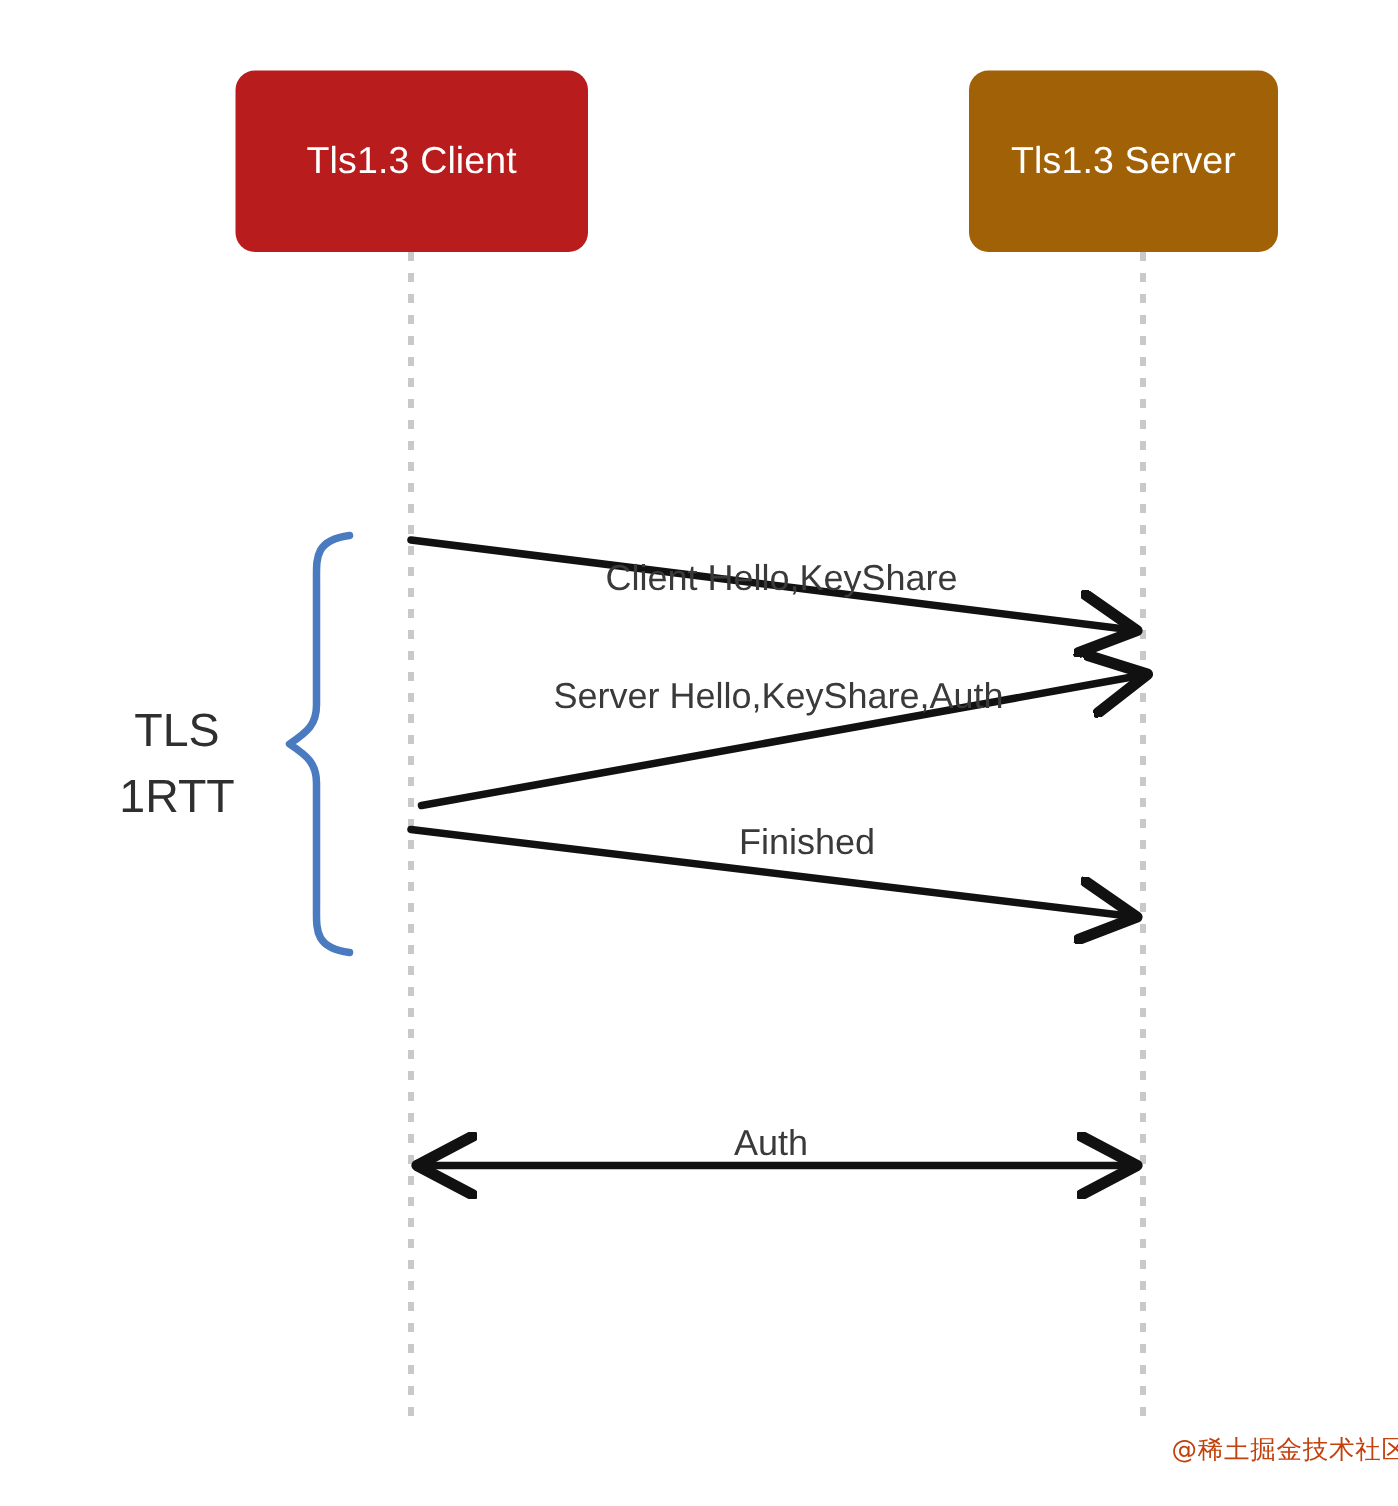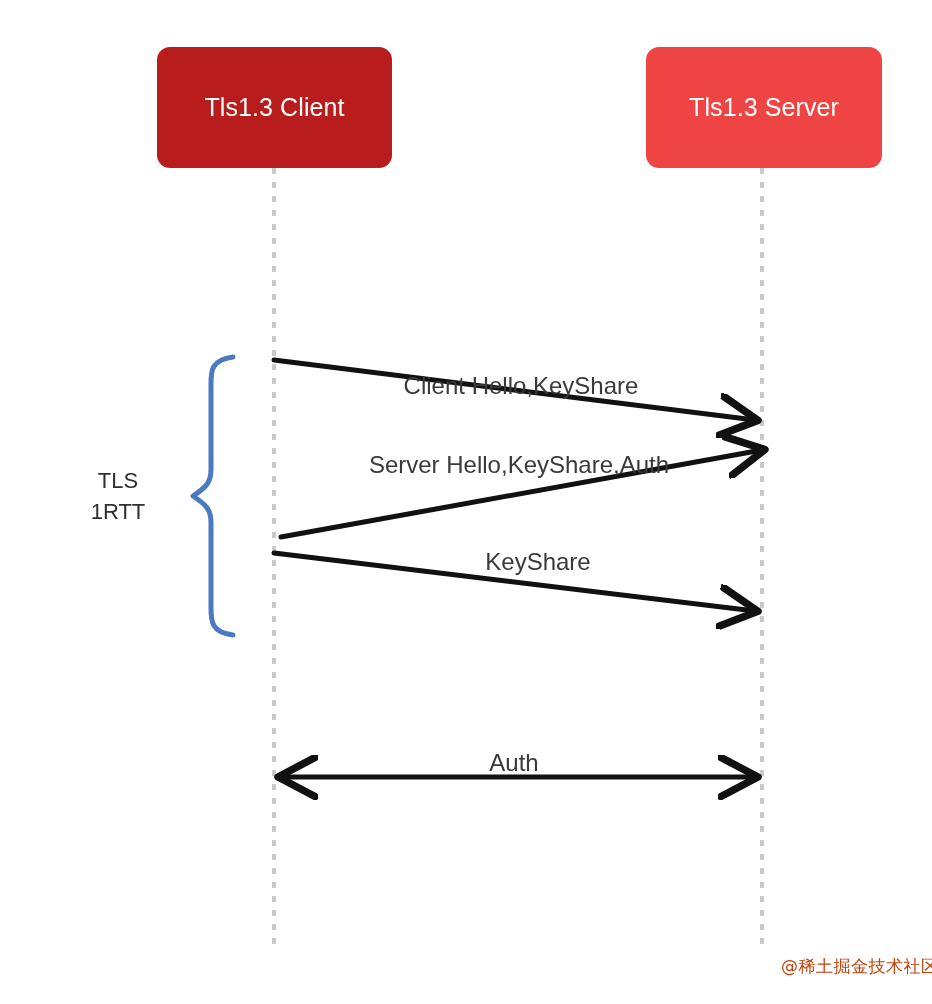--- a/index.html
+++ b/index.html
@@ -44,21 +44,21 @@
     position: absolute;
     font-size: 24px;
     color: #3a3a3a;
     white-space: nowrap;
     font-family: "Liberation Sans", "DejaVu Sans", sans-serif;
     transform: translateX(-50%);
     margin-top: 24px;
   }
   .group-label {
     position: absolute;
-    font-size: 22px;
+    font-size: 31px;
     color: #2f2f2f;
     text-align: center;
     line-height: 1.42;
     white-space: nowrap;
     font-family: "Liberation Sans", "DejaVu Sans", sans-serif;
     transform: translateX(-50%);
   }
   .watermark {
     position: absolute;
     font-size: 17px;
@@ -102,29 +102,29 @@
              C 211,483 205,488 193,496
              C 205,504 211,509 211,522
              L 211,606
              C 211,620 210,632 233,635" fill="none" stroke="#4a7ac0" stroke-width="5" stroke-linecap="round" stroke-linejoin="round"></path>
   </svg>
 
   <div class="actor-box" style="left:157px; top:47px; width:235px; height:121px; background:#b91c1c;">
     <span class="actor-label">Tls1.3 Client</span>
   </div>
 
-  <div class="actor-box" style="left:646px; top:47px; width:236px; height:121px; background:#ef4444;">
+  <div class="actor-box" style="left:646px; top:47px; width:206px; height:121px; background:#a16207;">
     <span class="actor-label">Tls1.3 Server</span>
   </div>
 
   <div class="msg-label" style="left:521px; top:348px;">Client Hello,KeyShare</div>
 
   <div class="msg-label" style="left:519px; top:427px;">Server Hello,KeyShare,Auth</div>
 
-  <div class="msg-label" style="left:538px; top:524px;">KeyShare</div>
+  <div class="msg-label" style="left:538px; top:524px;">Finished</div>
 
   <div class="msg-label" style="left:514px; top:725px;">Auth</div>
 
   <div class="group-label" style="left:118px; top:465px;">
     <div>TLS</div>
     <div>1RTT</div>
   </div>
 
   <div class="watermark" style="left:737px; top:955px;">@稀土掘金技术社区</div>
 

